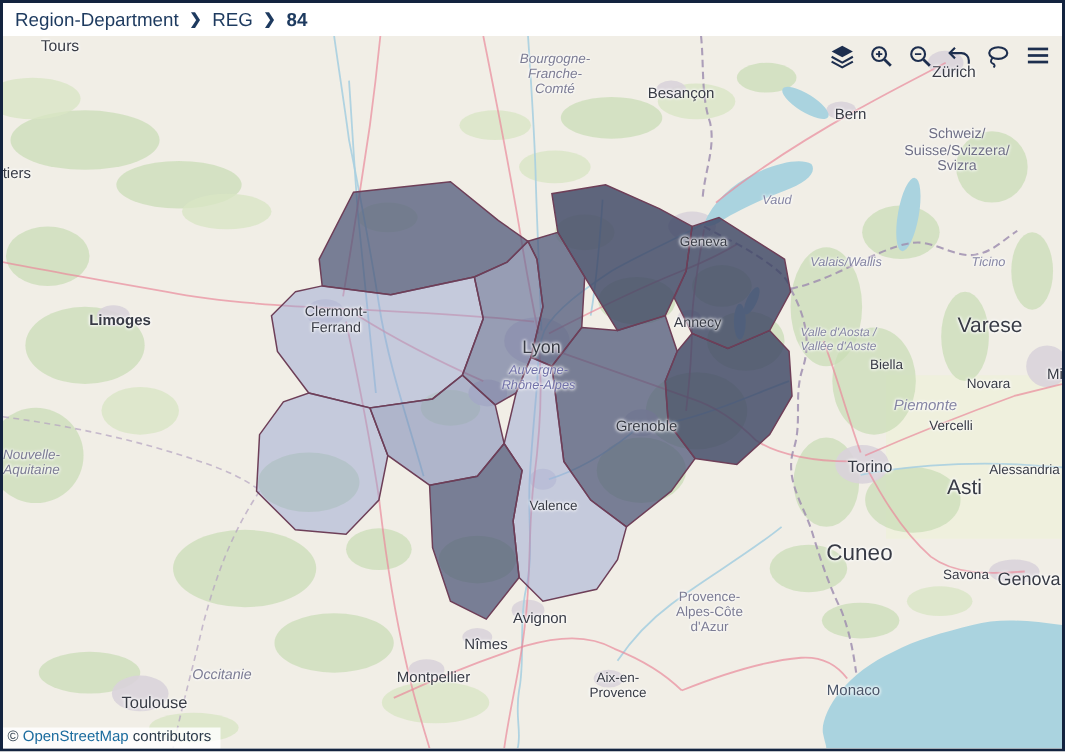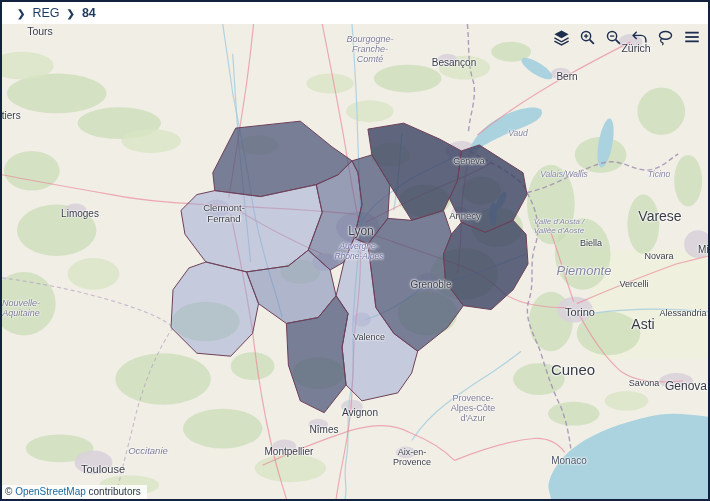--- a/index.html
+++ b/index.html
@@ -27,20 +27,21 @@
   .mway{fill:none;stroke:#e98a9b;stroke-width:1.2;opacity:.7;}
   .admin{fill:none;stroke:#a08fb0;stroke-width:1.4;stroke-dasharray:5 3;opacity:.85;}
   .admin2{fill:none;stroke:#b3a3c0;stroke-width:1.1;stroke-dasharray:4 3;opacity:.7;}
 </style>
 </head>
 <body>
 
 <div class="app">
 
   <div class="header">
+    <span class="crumb">Region-Department</span>
     <span class="sep">❯</span>
     <span class="crumb">REG</span>
     <span class="sep">❯</span>
     <span class="crumb current">84</span>
   </div>
 
   <div class="map">
 
     <svg class="layer base" viewBox="0 0 710 479" preserveAspectRatio="none">
 
@@ -180,36 +181,41 @@
         </div>
         <div class="map-label" style="left: 452px; top: 39px; font-size: 10px; color: rgb(56, 59, 69);">
           <div>Besançon</div>
         </div>
         <div class="map-label" style="left: 565px; top: 53px; font-size: 10px; color: rgb(56, 59, 69);">
           <div>Bern</div>
         </div>
         <div class="map-label" style="left: 634px; top: 25px; font-size: 10.5px; color: rgb(56, 59, 69);">
           <div>Zürich</div>
         </div>
+        <div class="map-label" style="left: 636px; top: 77px; font-size: 9.5px; color: rgb(111, 111, 134);">
+          <div>Schweiz/</div>
+          <div>Suisse/Svizzera/</div>
+          <div>Svizra</div>
+        </div>
         <div class="map-label" style="left: 516px; top: 110px; font-size: 8.5px; color: rgb(133, 133, 163); font-style: italic;">
           <div>Vaud</div>
         </div>
         <div class="map-label" style="left: 467px; top: 137px; font-size: 9px; color: rgb(56, 59, 69);">
           <div>Geneva</div>
         </div>
         <div class="map-label" style="left: 562px; top: 151px; font-size: 8.5px; color: rgb(133, 133, 163); font-style: italic;">
           <div>Valais/Wallis</div>
         </div>
         <div class="map-label" style="left: 657px; top: 151px; font-size: 8.5px; color: rgb(133, 133, 163); font-style: italic;">
           <div>Ticino</div>
         </div>
         <div class="map-label" style="left: 2px; top: 92px; font-size: 10px; color: rgb(56, 59, 69);">
           <div>Poitiers</div>
         </div>
-        <div class="map-label" style="left: 78px; top: 190px; font-size: 10px; color: rgb(56, 59, 69);">
+        <div class="map-label" style="left: 78px; top: 190px; font-size: 10px; color: rgb(56, 59, 69); font-weight: bold;">
           <div>Limoges</div>
         </div>
         <div class="map-label" style="left: 222px; top: 190px; font-size: 9.5px; color: rgb(56, 59, 69);">
           <div>Clermont-</div>
           <div>Ferrand</div>
         </div>
         <div class="map-label" style="left: 463px; top: 192px; font-size: 9.5px; color: rgb(56, 59, 69);">
           <div>Annecy</div>
         </div>
         <div class="map-label" style="left: 359px; top: 208px; font-size: 12px; color: rgb(56, 59, 69);">
@@ -228,21 +234,21 @@
         </div>
         <div class="map-label" style="left: 589px; top: 219px; font-size: 9px; color: rgb(56, 59, 69);">
           <div>Biella</div>
         </div>
         <div class="map-label" style="left: 657px; top: 232px; font-size: 9px; color: rgb(56, 59, 69);">
           <div>Novara</div>
         </div>
         <div class="map-label" style="left: 708px; top: 226px; font-size: 10px; color: rgb(56, 59, 69);">
           <div>Milan</div>
         </div>
-        <div class="map-label" style="left: 582px; top: 247px; font-size: 13px; color: rgb(133, 133, 163); font-style: italic;">
+        <div class="map-label" style="left: 615px; top: 247px; font-size: 10px; color: rgb(133, 133, 163); font-style: italic;">
           <div>Piemonte</div>
         </div>
         <div class="map-label" style="left: 632px; top: 260px; font-size: 9px; color: rgb(56, 59, 69);">
           <div>Vercelli</div>
         </div>
         <div class="map-label" style="left: 429px; top: 261px; font-size: 10px; color: rgb(56, 59, 69);">
           <div>Grenoble</div>
         </div>
         <div class="map-label" style="left: 578px; top: 288px; font-size: 11px; color: rgb(56, 59, 69);">
           <div>Torino</div>

